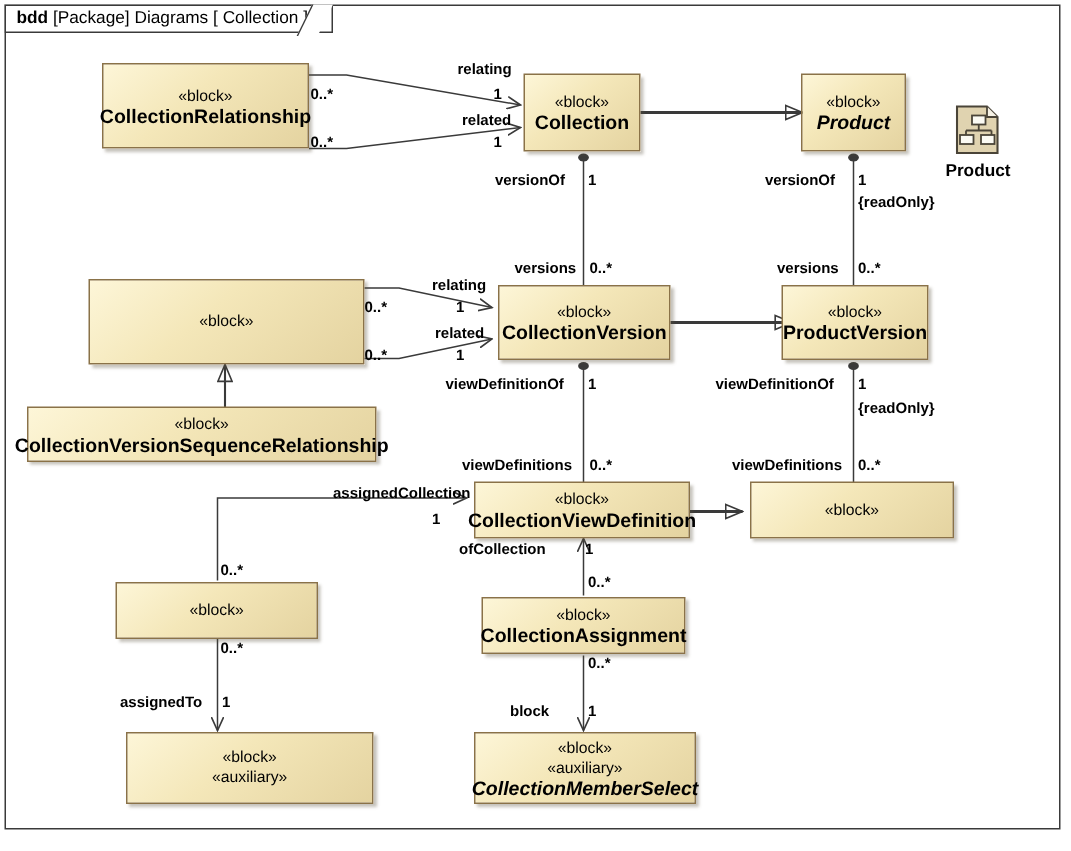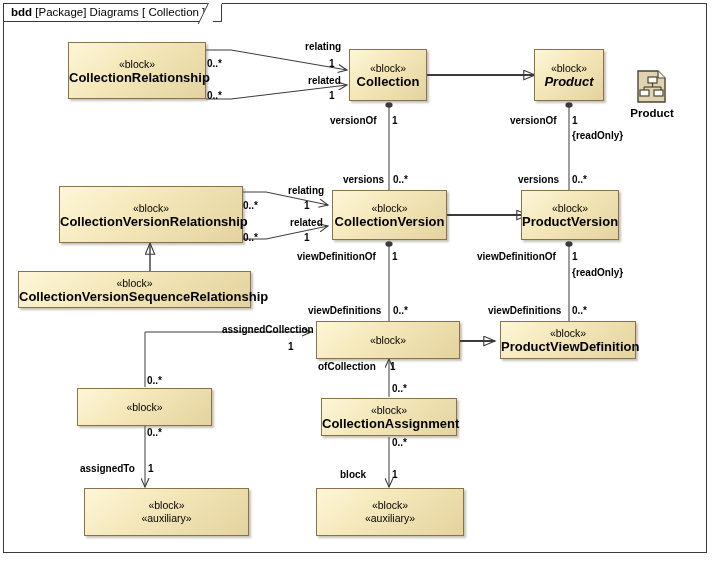--- a/index.html
+++ b/index.html
@@ -31,21 +31,21 @@
     border-top:none;border-right:none;border-bottom:none;
   }
 
   
   .block{
     position:absolute;box-sizing:border-box;
     border:1px solid #8a7248;
     background:linear-gradient(140deg,#fdf6d8 0%,#f4e7b9 42%,#e4d3a0 100%);
     box-shadow:2px 2px 2px rgba(90,80,60,.35);
     text-align:center;z-index:3;
-    display:flex;flex-direction:column;justify-content:center;
+    display:flex;flex-direction:column;align-items:center;justify-content:center;
     line-height:13px;
   }
   .block .ster{font-size:10.5px;font-weight:normal;color:#000;}
   .block .nm{font-size:13px;font-weight:bold;color:#000;}
   .block .nm.abs{font-style:italic;}
 
   
   .lbl{position:absolute;font-size:10px;color:#000;white-space:nowrap;z-index:4;font-weight:bold;}
 
   
@@ -125,64 +125,64 @@
     <div class="nm">Collection</div>
   </div>
 
   <div class="block" style="left:534px;top:49px;width:70px;height:52px;">
     <div class="ster">«block»</div>
     <div class="nm abs">Product</div>
   </div>
 
   <div class="block" style="left:59px;top:186px;width:184px;height:57px;">
     <div class="ster">«block»</div>
-    <div class="nm">CollectionVersionRelationship</div>
   </div>
 
   <div class="block" style="left:332px;top:190px;width:115px;height:50px;">
     <div class="ster">«block»</div>
     <div class="nm">CollectionVersion</div>
   </div>
 
   <div class="block" style="left:521px;top:190px;width:98px;height:50px;">
     <div class="ster">«block»</div>
     <div class="nm">ProductVersion</div>
   </div>
 
   <div class="block" style="left:18px;top:271px;width:233px;height:37px;">
     <div class="ster">«block»</div>
     <div class="nm">CollectionVersionSequenceRelationship</div>
   </div>
 
   <div class="block" style="left:316px;top:321px;width:144px;height:38px;">
     <div class="ster">«block»</div>
+    <div class="nm">CollectionViewDefinition</div>
   </div>
 
   <div class="block" style="left:500px;top:321px;width:136px;height:38px;">
     <div class="ster">«block»</div>
-    <div class="nm">ProductViewDefinition</div>
   </div>
 
   <div class="block" style="left:77px;top:388px;width:135px;height:38px;">
     <div class="ster">«block»</div>
   </div>
 
   <div class="block" style="left:321px;top:398px;width:136px;height:38px;">
     <div class="ster">«block»</div>
     <div class="nm">CollectionAssignment</div>
   </div>
 
   <div class="block" style="left:84px;top:488px;width:165px;height:48px;">
     <div class="ster">«block»</div>
     <div class="ster">«auxiliary»</div>
   </div>
 
   <div class="block" style="left:316px;top:488px;width:148px;height:48px;">
     <div class="ster">«block»</div>
     <div class="ster">«auxiliary»</div>
+    <div class="nm abs">CollectionMemberSelect</div>
   </div>
 
   <div class="docicon" style="left:628px;top:70px;width:48px;">
     <svg width="30" height="34" viewBox="0 0 30 34">
       <path d="M1,1 L21,1 L28,8 L28,32 L1,32 Z" fill="#e0d3b0" stroke="#4a4438" stroke-width="1.4"></path>
       <path d="M21,1 L21,8 L28,8" fill="#f6f2e6" stroke="#4a4438" stroke-width="1.2"></path>
       <rect x="11" y="7" width="9" height="6" fill="#fbfaf3" stroke="#4a4438" stroke-width="1.2"></rect>
       <line x1="15.5" y1="13" x2="15.5" y2="17" stroke="#4a4438" stroke-width="1.2"></line>
       <line x1="7" y1="17" x2="24" y2="17" stroke="#4a4438" stroke-width="1.2"></line>
       <line x1="7" y1="17" x2="7" y2="20" stroke="#4a4438" stroke-width="1.2"></line>
@@ -225,21 +225,21 @@
   <div class="lbl" style="left:572px;top:267px;">{readOnly}</div>
 
   <div class="lbl" style="left:308px;top:305px;">viewDefinitions</div>
   <div class="lbl" style="left:393px;top:305px;">0..*</div>
   <div class="lbl" style="left:488px;top:305px;">viewDefinitions</div>
   <div class="lbl" style="left:572px;top:305px;">0..*</div>
 
   <div class="lbl" style="left:222px;top:324px;">assignedCollection</div>
   <div class="lbl" style="left:288px;top:341px;">1</div>
 
-  <div class="lbl" style="left:318px;top:361px;">ofCollection</div>
+  <div class="lbl" style="left:306px;top:361px;">ofCollection</div>
   <div class="lbl" style="left:390px;top:361px;">1</div>
 
   <div class="lbl" style="left:147px;top:375px;">0..*</div>
   <div class="lbl" style="left:147px;top:427px;">0..*</div>
   <div class="lbl" style="left:80px;top:463px;">assignedTo</div>
   <div class="lbl" style="left:148px;top:463px;">1</div>
 
   <div class="lbl" style="left:392px;top:383px;">0..*</div>
   <div class="lbl" style="left:392px;top:437px;">0..*</div>
   <div class="lbl" style="left:340px;top:469px;">block</div>

